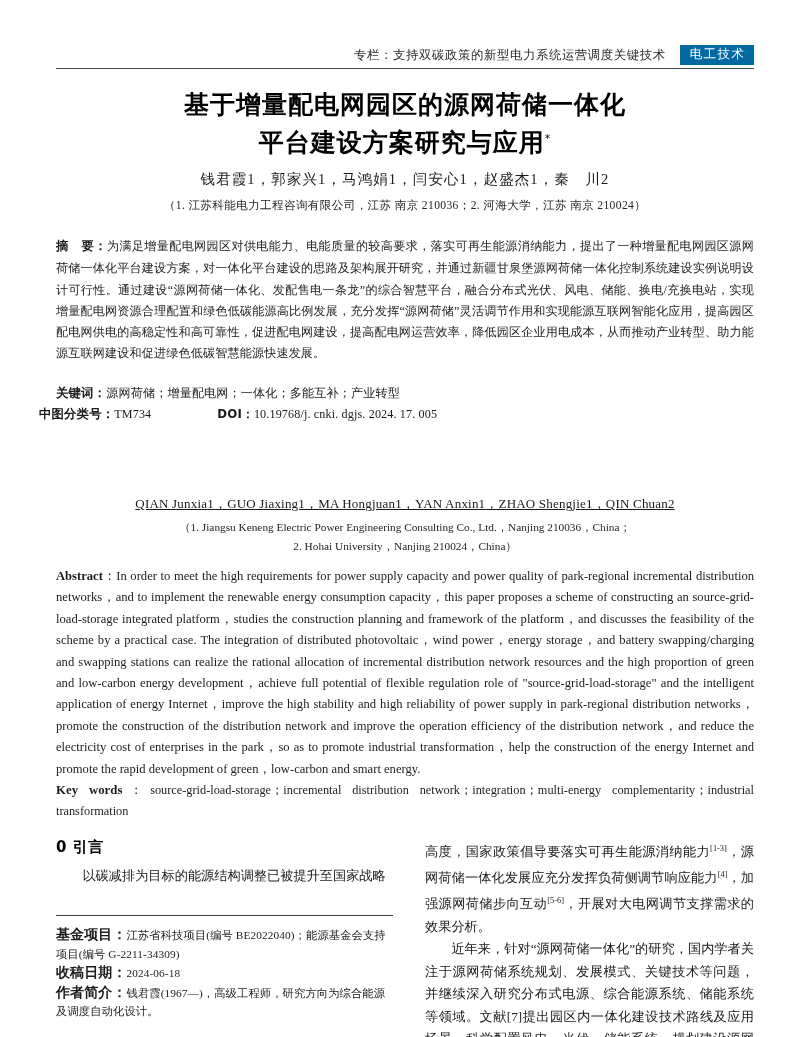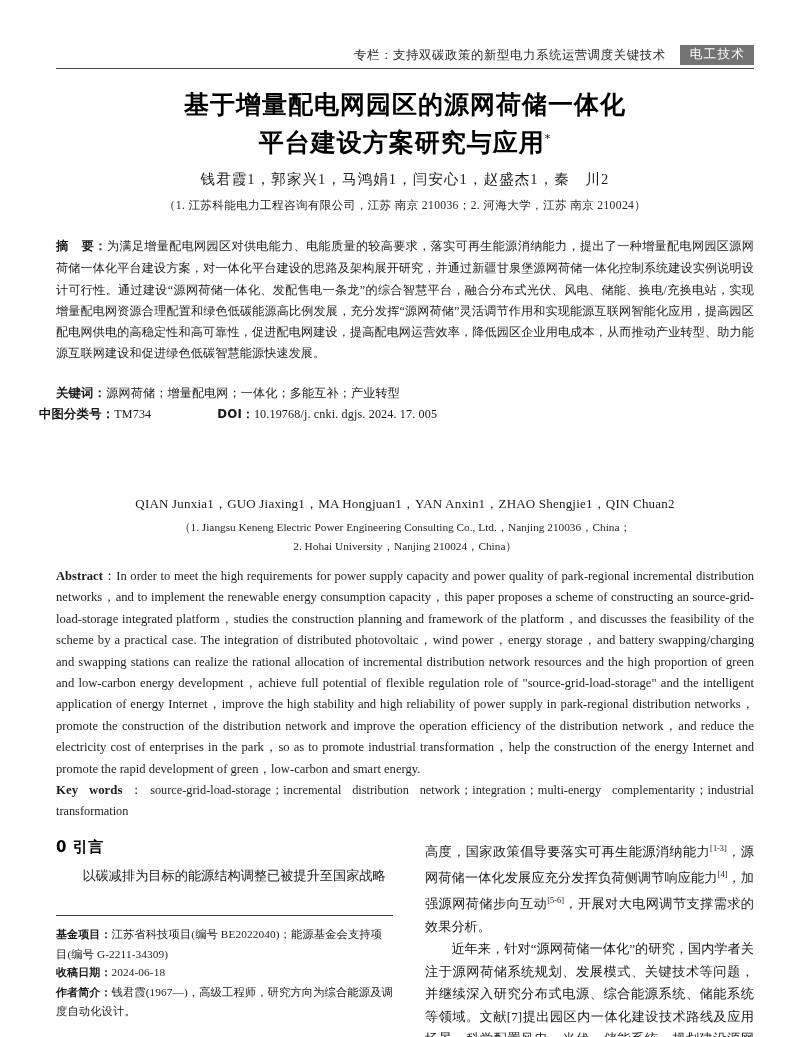--- a/index.html
+++ b/index.html
@@ -160,20 +160,21 @@
 
   .authors-en {
     position: absolute;
     left: 56px;
     top: 495px;
     width: 698px;
     text-align: center;
     font-size: 13px;
     letter-spacing: 0.2px;
     color: #1a1a1a;
+    text-decoration: underline;
   }
 
   .affil-en {
     position: absolute;
     left: 56px;
     top: 518px;
     width: 698px;
     text-align: center;
     font-size: 11.3px;
     line-height: 19px;
@@ -259,32 +260,32 @@
     top: 925px;
     width: 337px;
     font-size: 11.3px;
     line-height: 18.6px;
     color: #1c1c1c;
     letter-spacing: 0.1px;
   }
   .footnote .fl {
     font-family: "DejaVu Sans", "Liberation Sans", sans-serif;
     font-weight: bold;
-    font-size: 11px;
+    font-size: 14px;
   }
   .footnote p { margin: 0; }
 </style>
 </head>
 <body>
 
 <div class="page">
 
   <div class="runhead">
     <span class="runhead-text">专栏：支持双碳政策的新型电力系统运营调度关键技术</span>
-    <span class="runhead-badge" style="background: #737373;">电工技术</span>
+    <span class="runhead-badge" style="background: #0369a1;">电工技术</span>
   </div>
   <div class="runhead-rule"></div>
 
   <div class="title-cn">
     <span>基于增量配电网园区的源网荷储一体化</span><br>
     <span>平台建设方案研究与应用</span><sup>*</sup>
   </div>
 
   <div class="authors-cn">
     <span>钱君霞1，郭家兴1，马鸿娟1，闫安心1，赵盛杰1，秦　川2</span>

